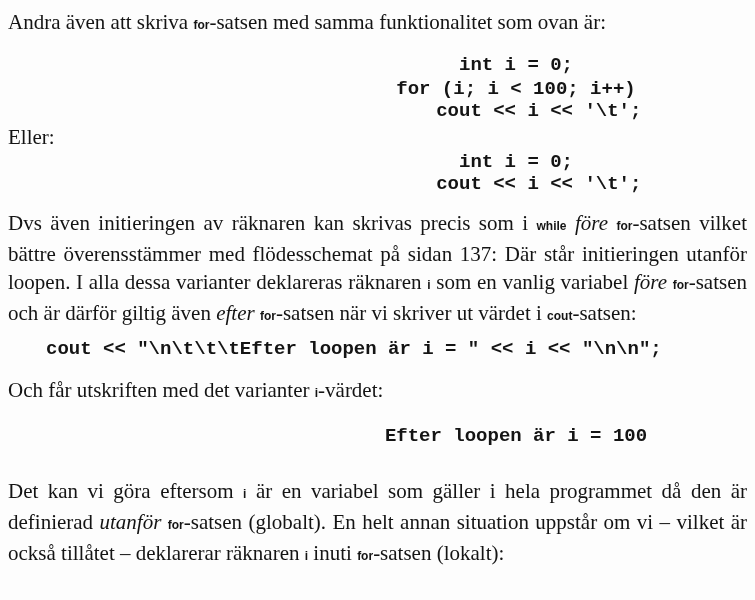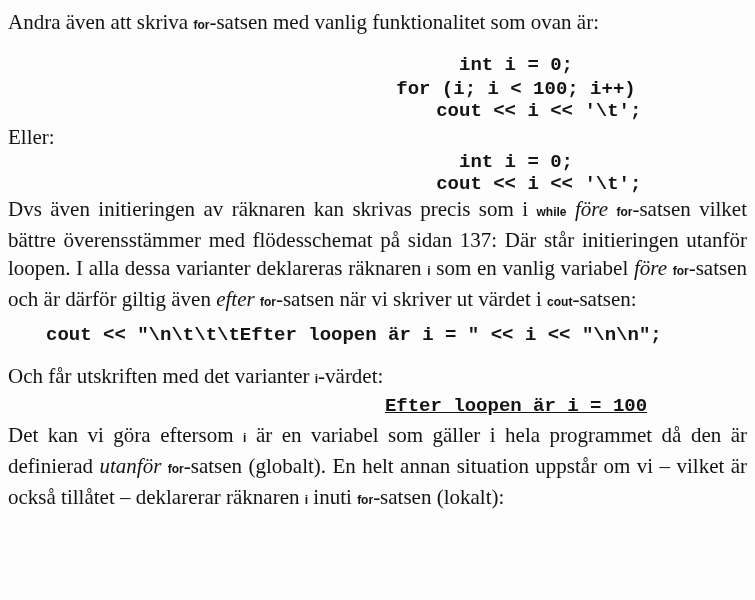--- a/index.html
+++ b/index.html
@@ -39,32 +39,32 @@
     line-height: 22px;
     white-space: pre;
   }
   .code-indent { margin-left: 277px; text-align: center; }
   .stmt-gap { margin-top: 2px; }
 
   
   .m-intro      { margin-bottom: 15px; }
   .m-eller      { margin-top: 1px; }
   .m-code2      { margin-top: 0px; }
-  .m-p3         { }
+  .m-p3         { margin-top: 14px; }
   .m-coutline   { margin-top: 8px; margin-left: 38px; }
   .m-ochfar     { margin-top: 16px; }
-  .m-outline    { margin-top: 2px; text-decoration: underline; }
-  .m-pfinal     { margin-top: 4px; }
+  .m-outline    { margin-top: 18px; }
+  .m-pfinal     { margin-top: 30px; }
 </style>
 </head>
 <body>
 
 <div class="page">
 
-  <p class="m-intro"><span>Andra även att skriva </span><span class="code">for</span><span>-satsen med vanlig funktionalitet som ovan är:</span></p>
+  <p class="m-intro"><span>Andra även att skriva </span><span class="code">for</span><span>-satsen med samma funktionalitet som ovan är:</span></p>
 
   <div class="code-indent">
     <div class="code-line">int i = 0;</div>
     <div class="code-line stmt-gap">for (i; i &lt; 100; i++)</div>
     <div class="code-line">    cout &lt;&lt; i &lt;&lt; '\t';</div>
   </div>
 
   <p class="m-eller">Eller:</p>
 
   <div class="code-indent m-code2">

